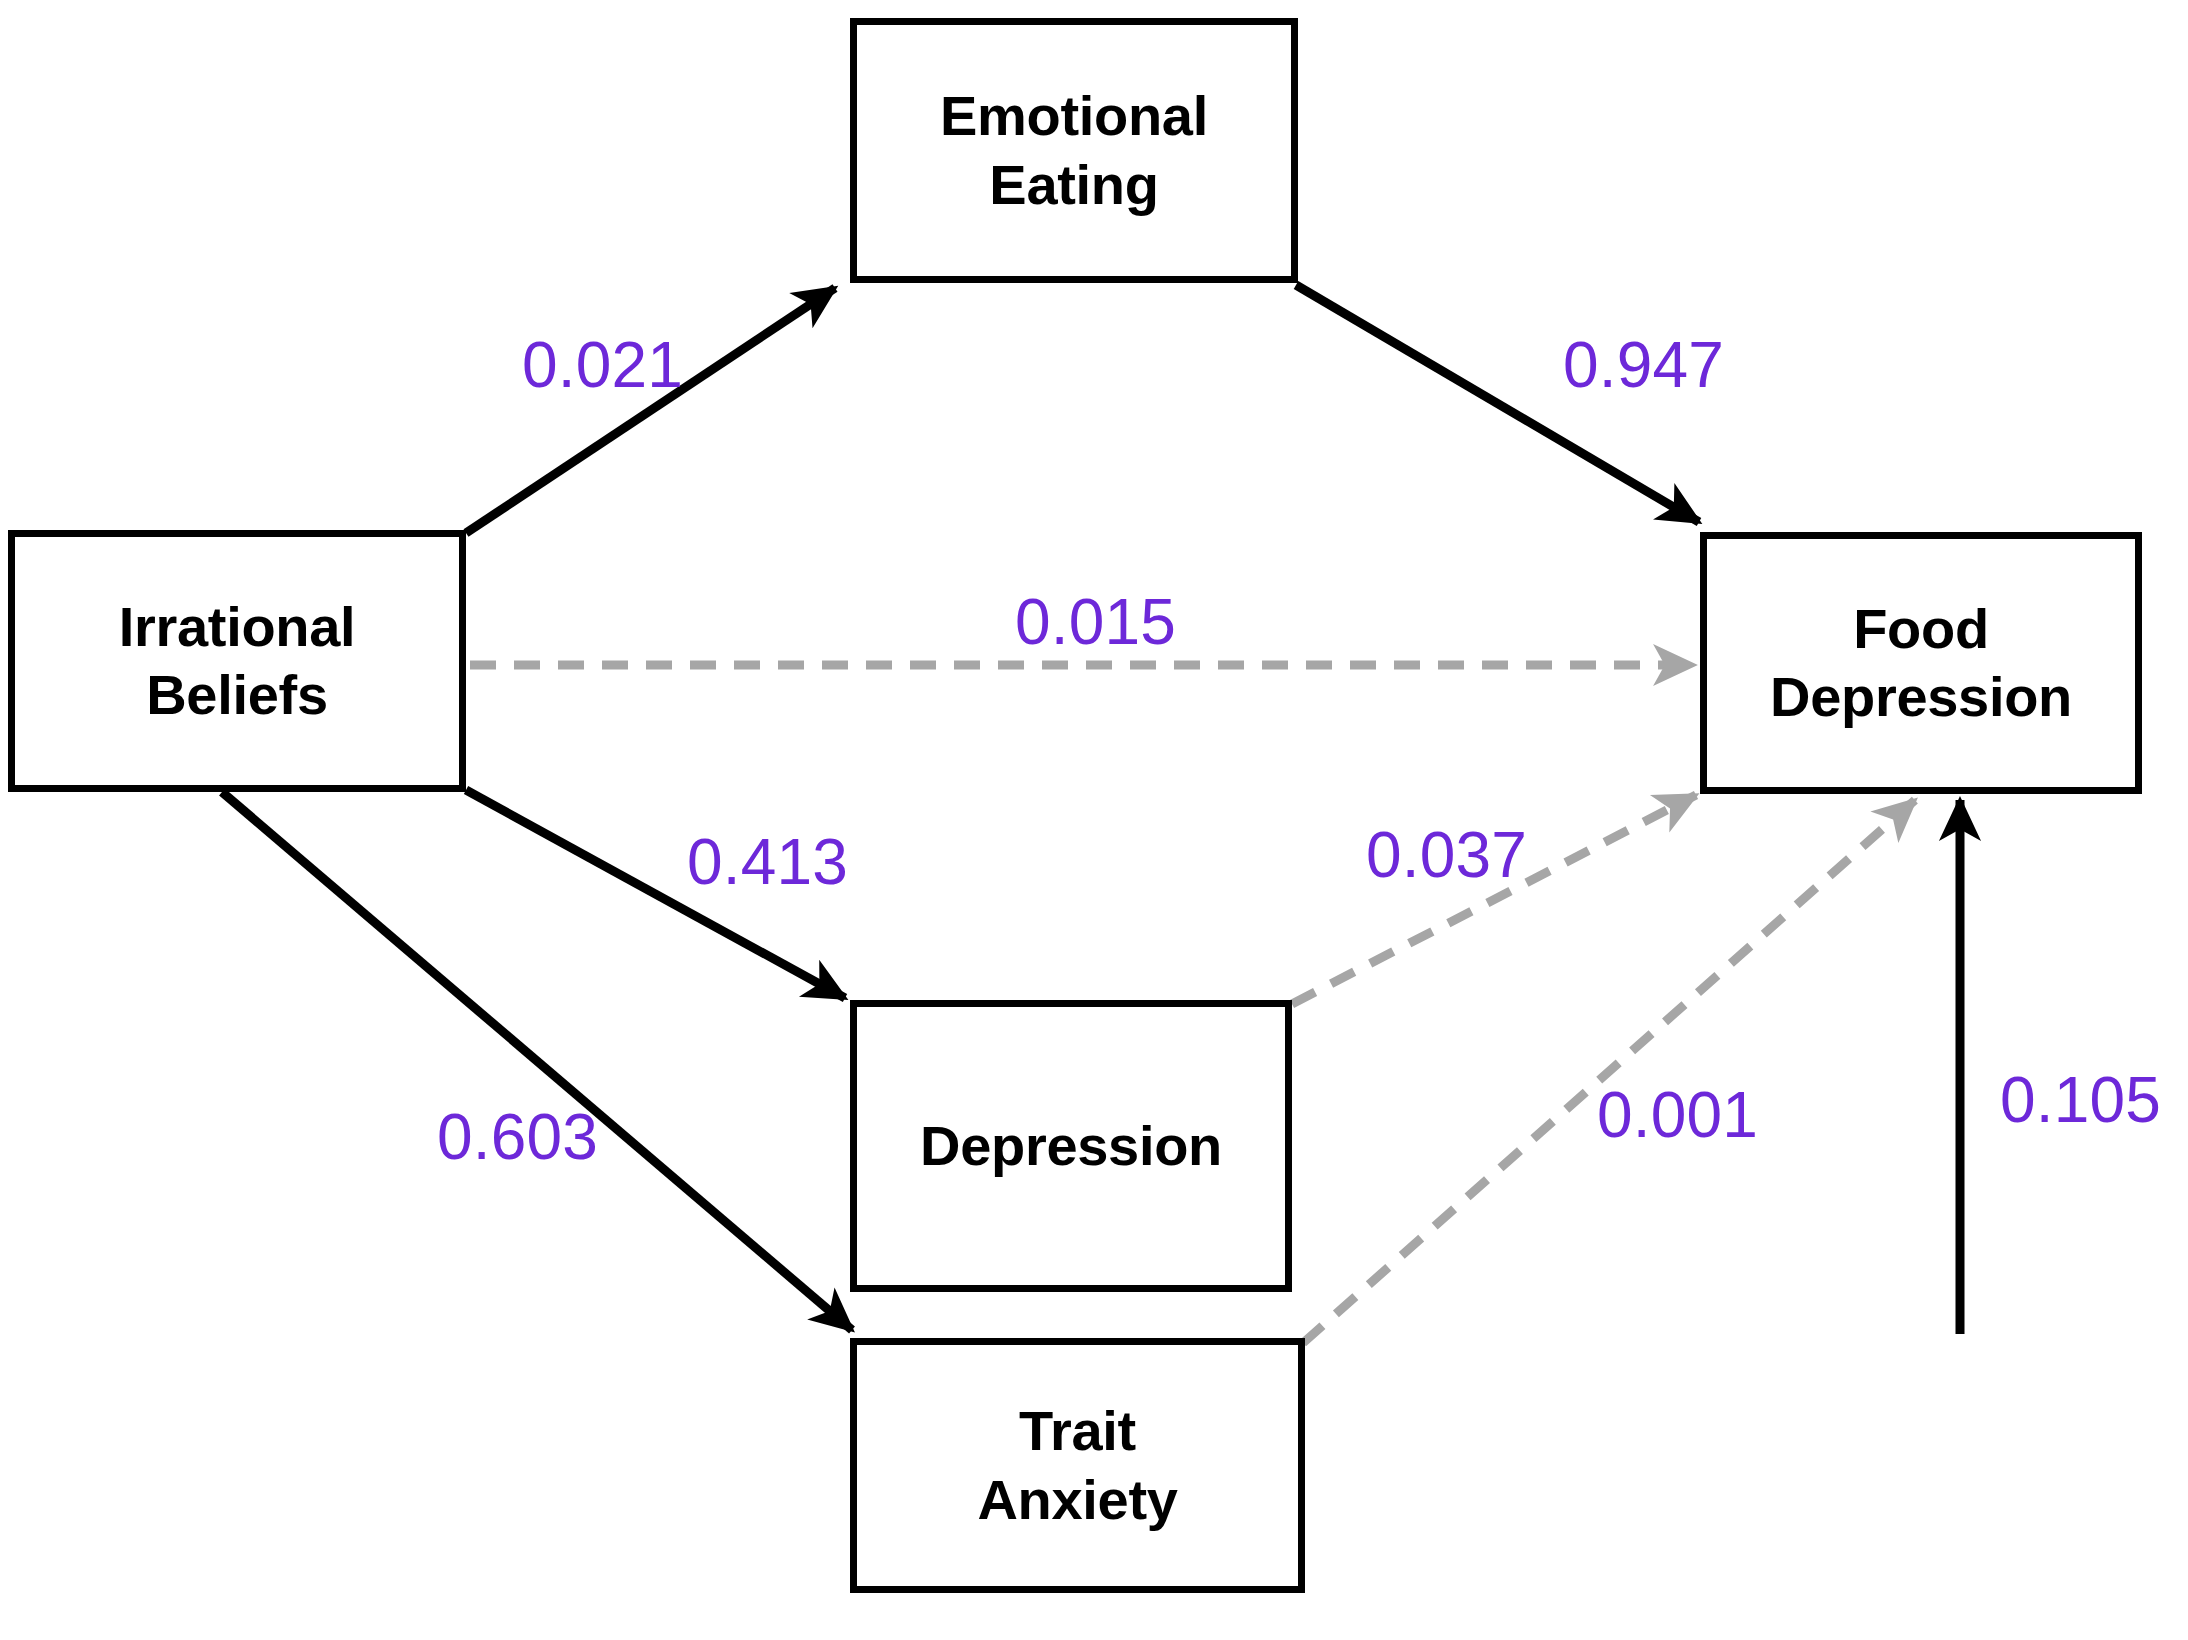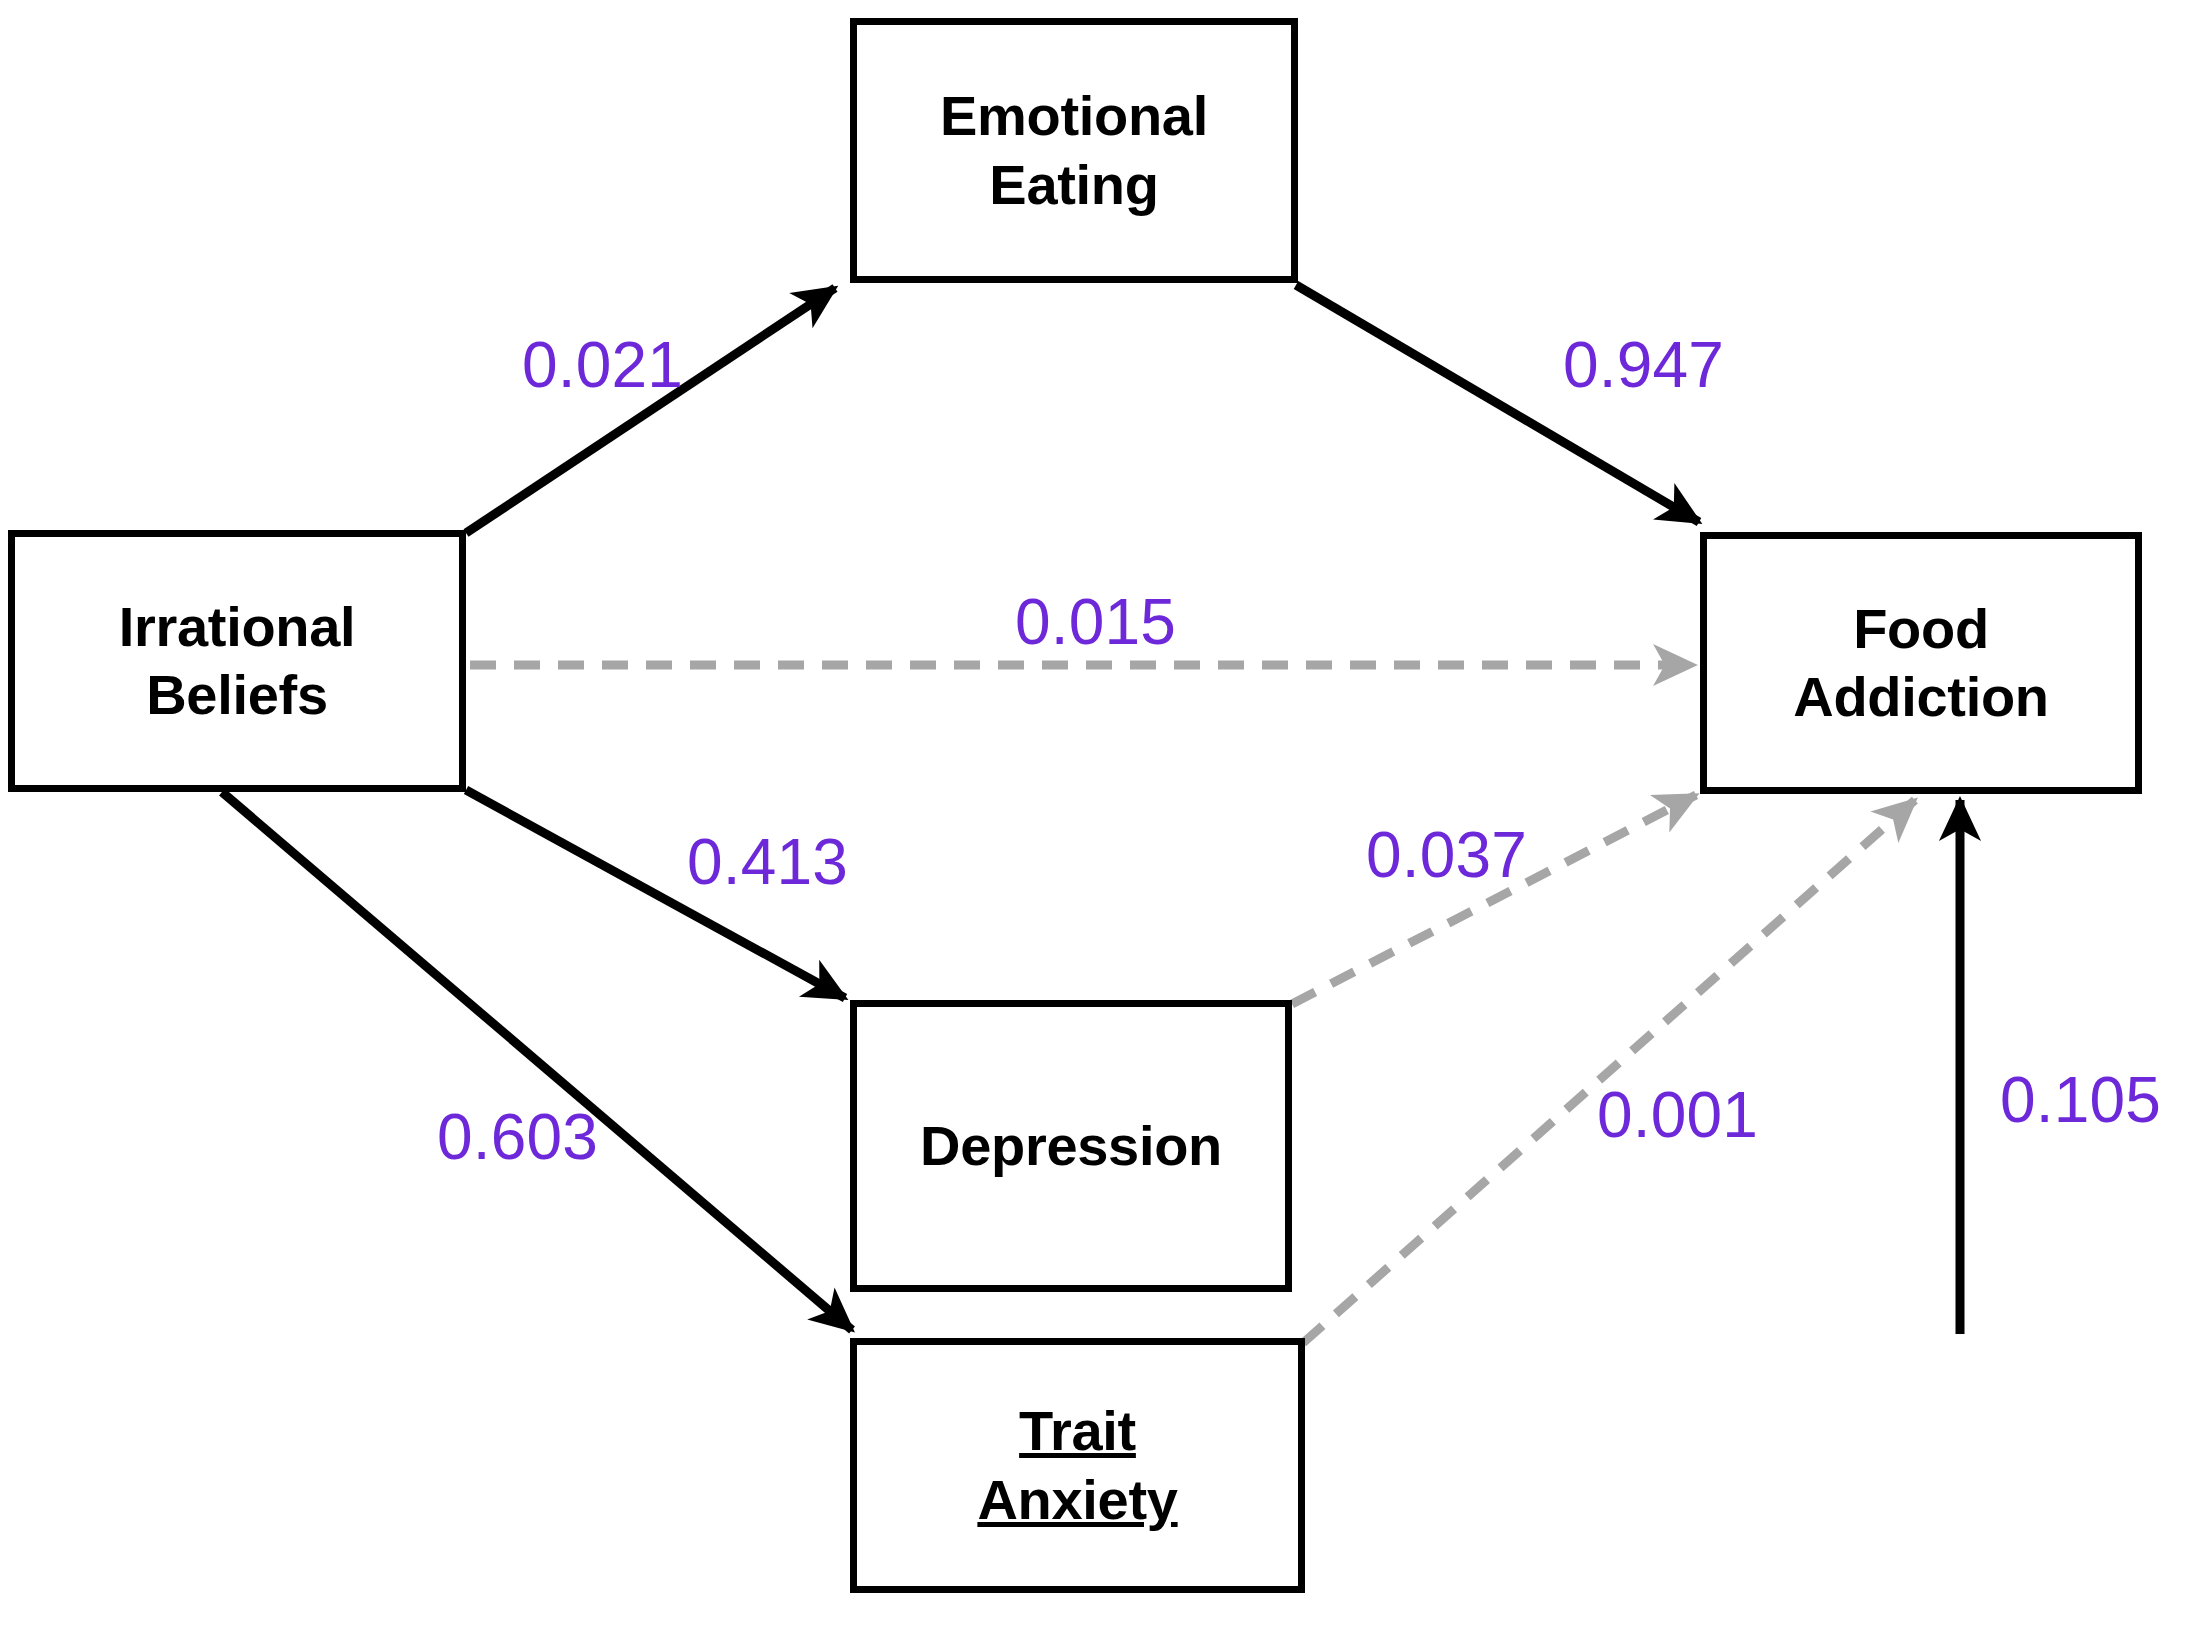--- a/index.html
+++ b/index.html
@@ -92,28 +92,28 @@
 Eating</span>
   </div>
 
   <div class="node-box" style="left:8px; top:530px; width:458px; height:262px;">
     <span class="node-label">Irrational
 Beliefs</span>
   </div>
 
   <div class="node-box" style="left:1700px; top:532px; width:442px; height:262px;">
     <span class="node-label">Food
-Addiction</span>
+Depression</span>
   </div>
 
   <div class="node-box" style="left:850px; top:1000px; width:442px; height:292px;">
     <span class="node-label">Depression</span>
   </div>
 
-  <div class="node-box" style="left:850px; top:1338px; width:455px; height:255px;text-decoration:underline;">
+  <div class="node-box" style="left:850px; top:1338px; width:455px; height:255px;">
     <span class="node-label">Trait
 Anxiety</span>
   </div>
 
 
   <div class="edge-label" style="left:522px; top:328px;">0.021</div>
 
   <div class="edge-label" style="left:1563px; top:328px;">0.947</div>
 
   <div class="edge-label" style="left:1015px; top:585px;">0.015</div>

